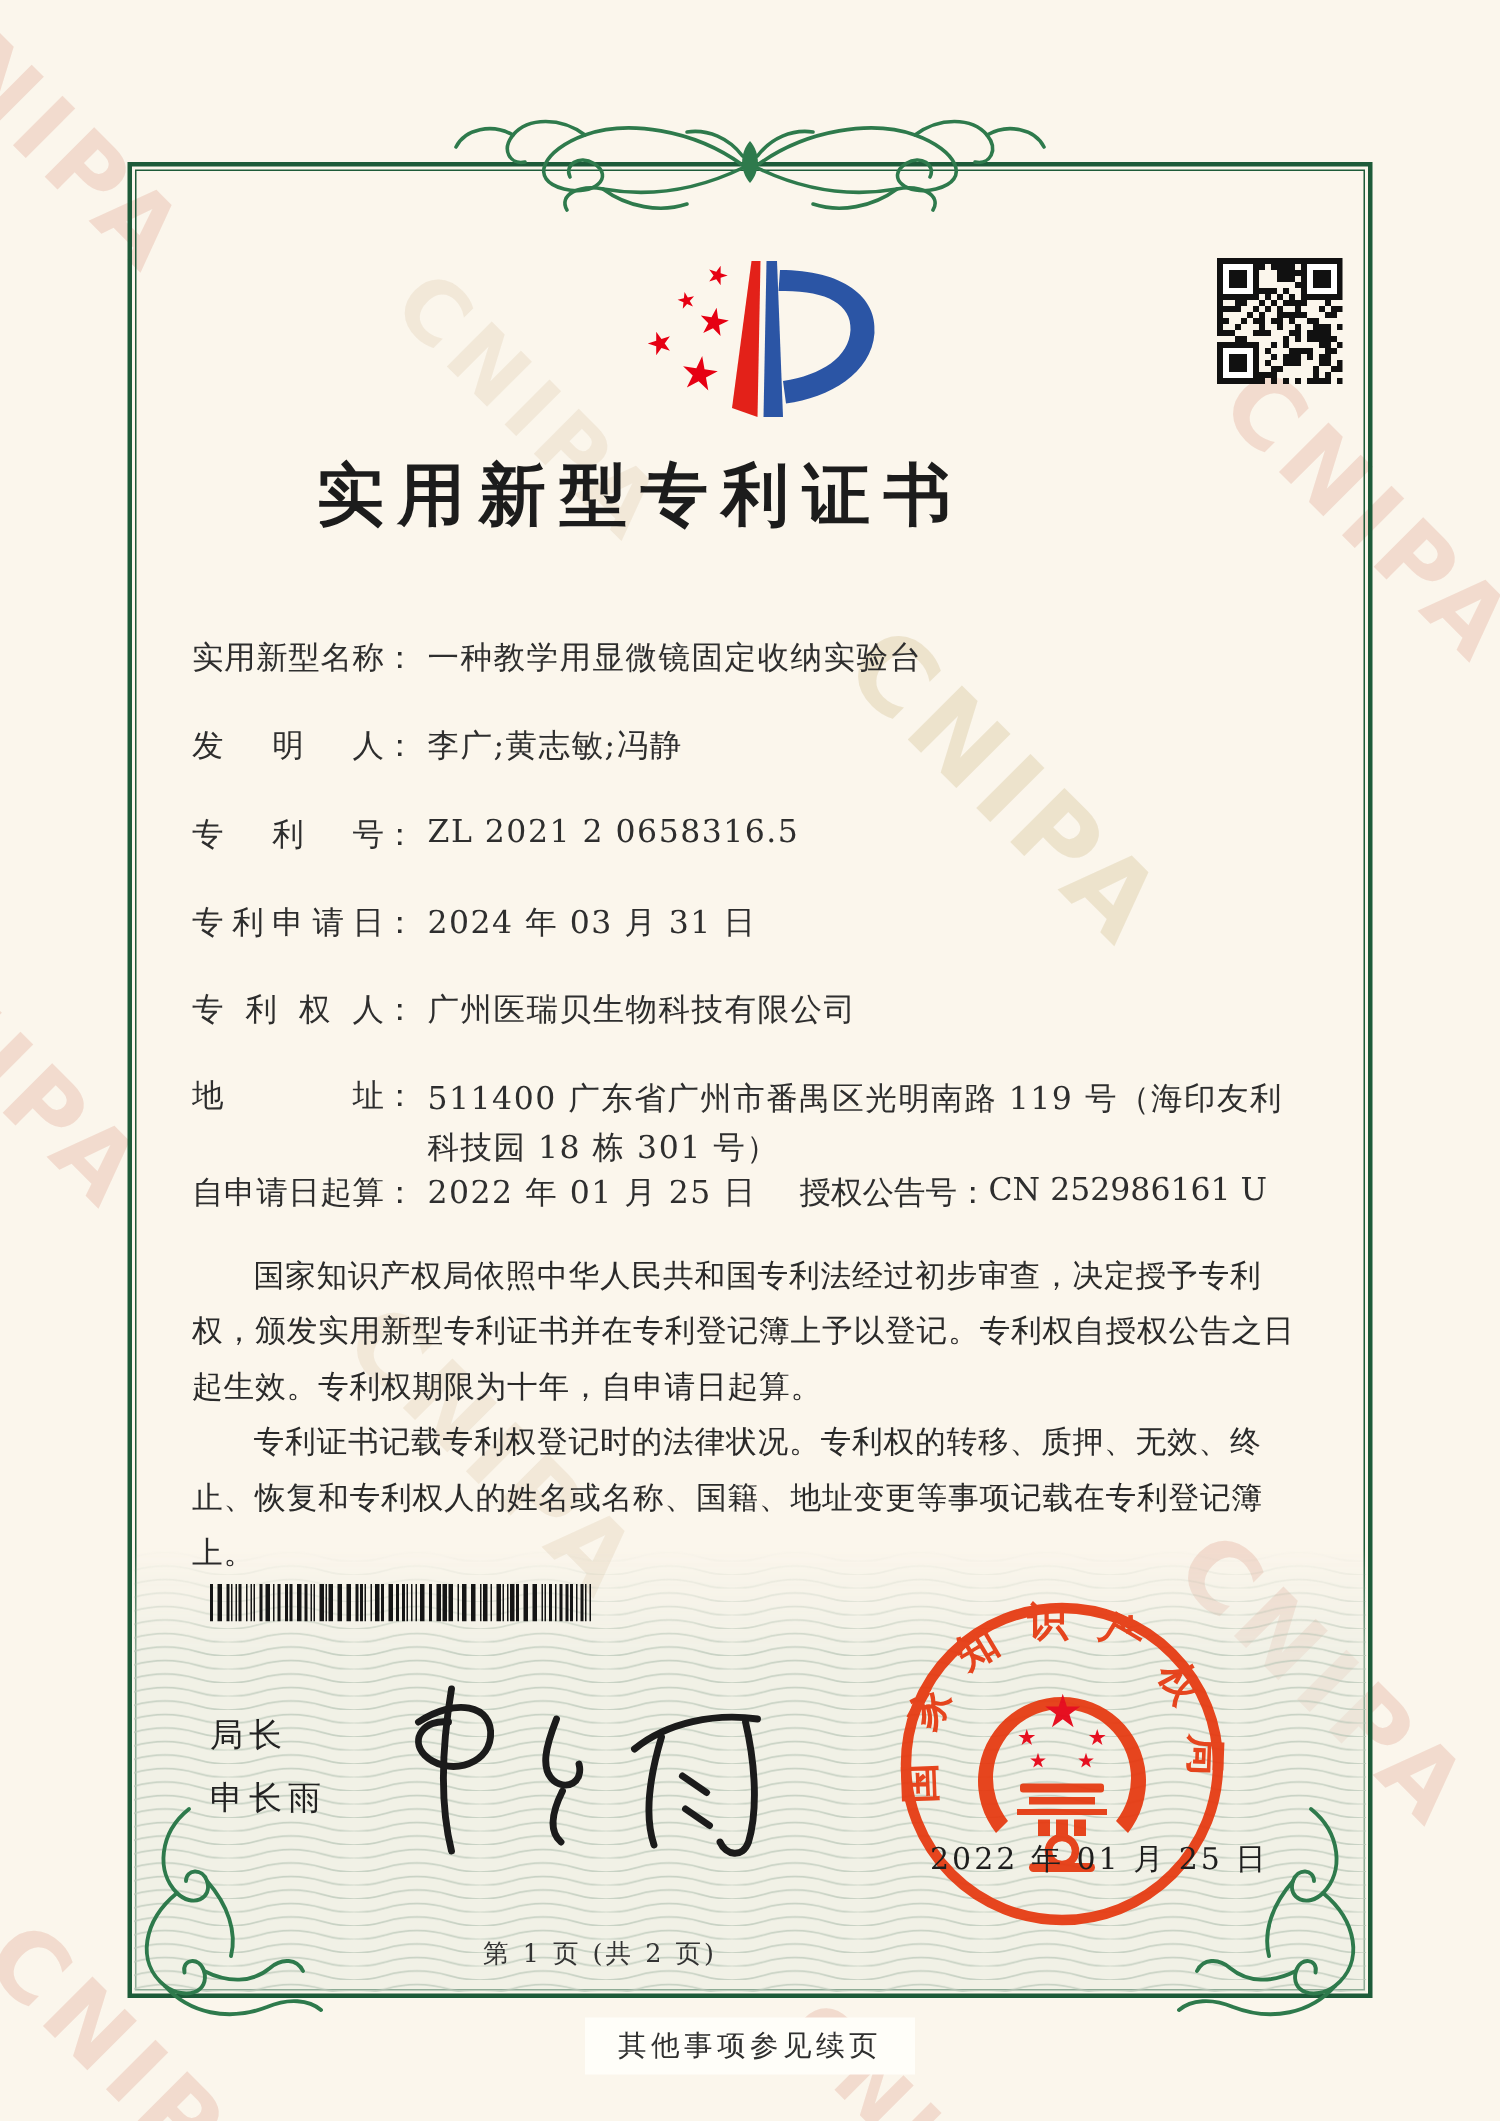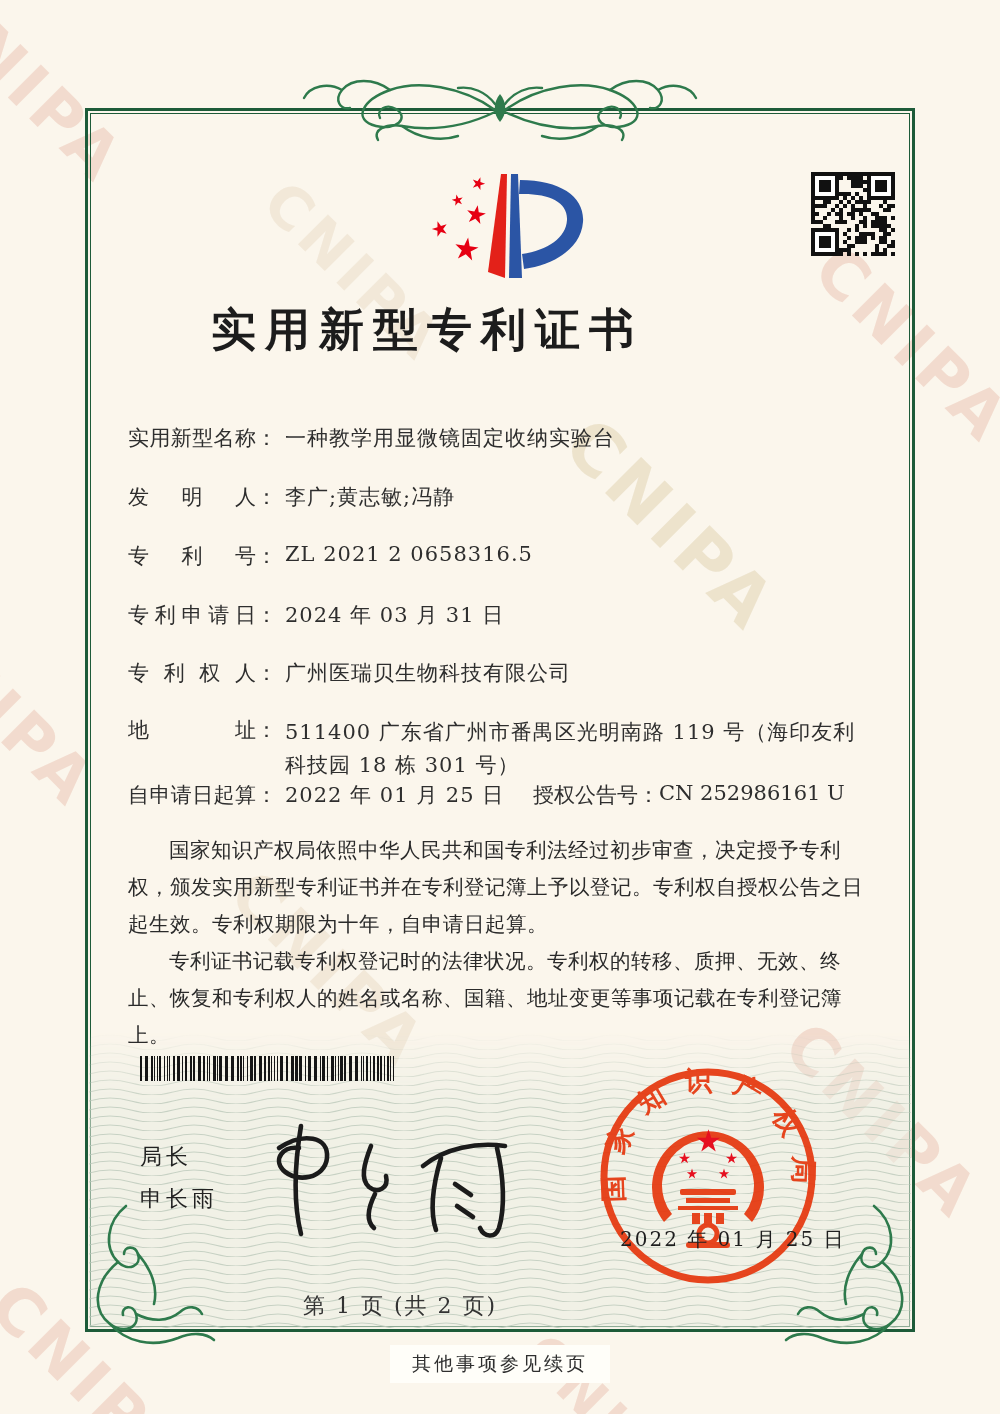--- a/index.html
+++ b/index.html
@@ -42,21 +42,21 @@
   .paras p { text-indent:2em; letter-spacing:0.5px; }
 
   .barcode { position:absolute; left:140px; top:1056px; }
 
   .signer { position:absolute; left:140px; font-size:22px; color:#222; letter-spacing:4px;
             font-family:"DejaVu Sans","Liberation Sans",sans-serif; }
 
   .seal-date { position:absolute; left:620px; top:1226px; font-size:20px; letter-spacing:2px; color:#1e1e1e; }
 
   .page-num { position:absolute; left:0; top:1291px; width:800px; text-align:center;
-              font-size:22px; color:#333; letter-spacing:2px; }
+              font-size:17px; color:#333; letter-spacing:2px; }
 
   .footer-note { position:absolute; left:0; top:1345px; width:1000px; text-align:center; }
   .footer-note span { display:inline-block; background:#fffef9; padding:6px 22px;
                       font-size:19px; color:#2f2f2f; letter-spacing:3px; }
 </style>
 </head>
 <body>
 
 <div class="page">
 

